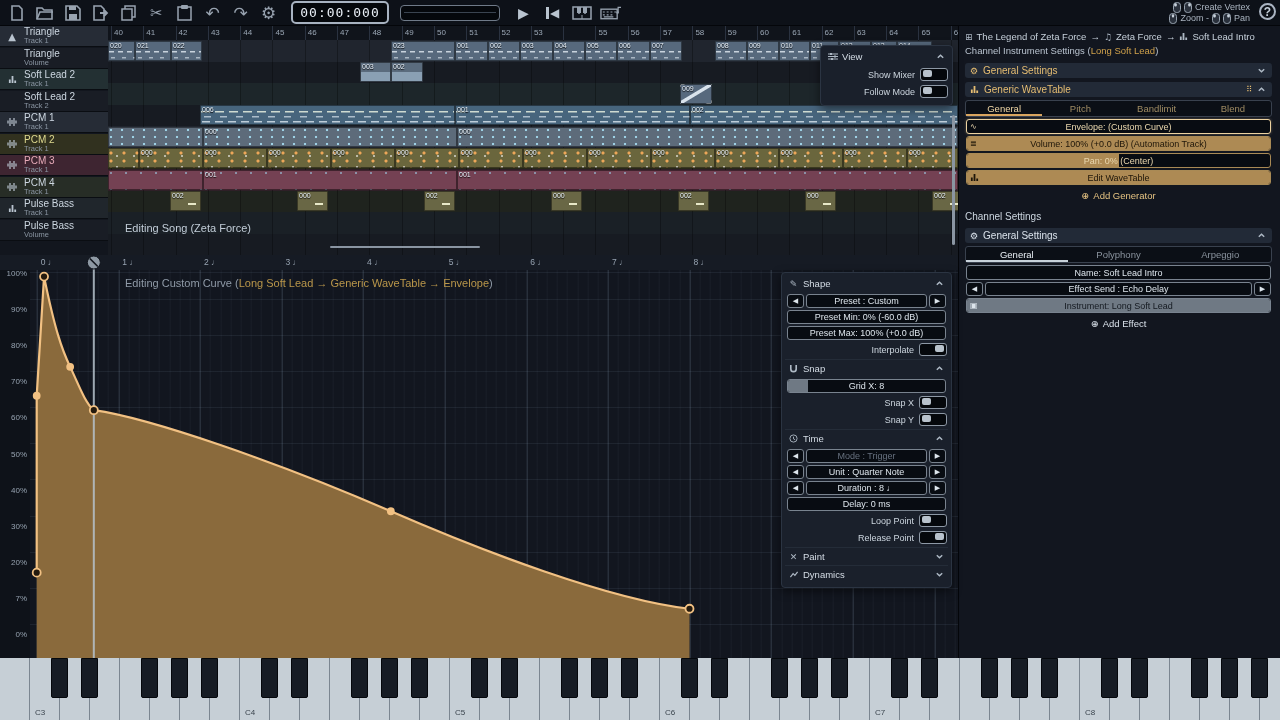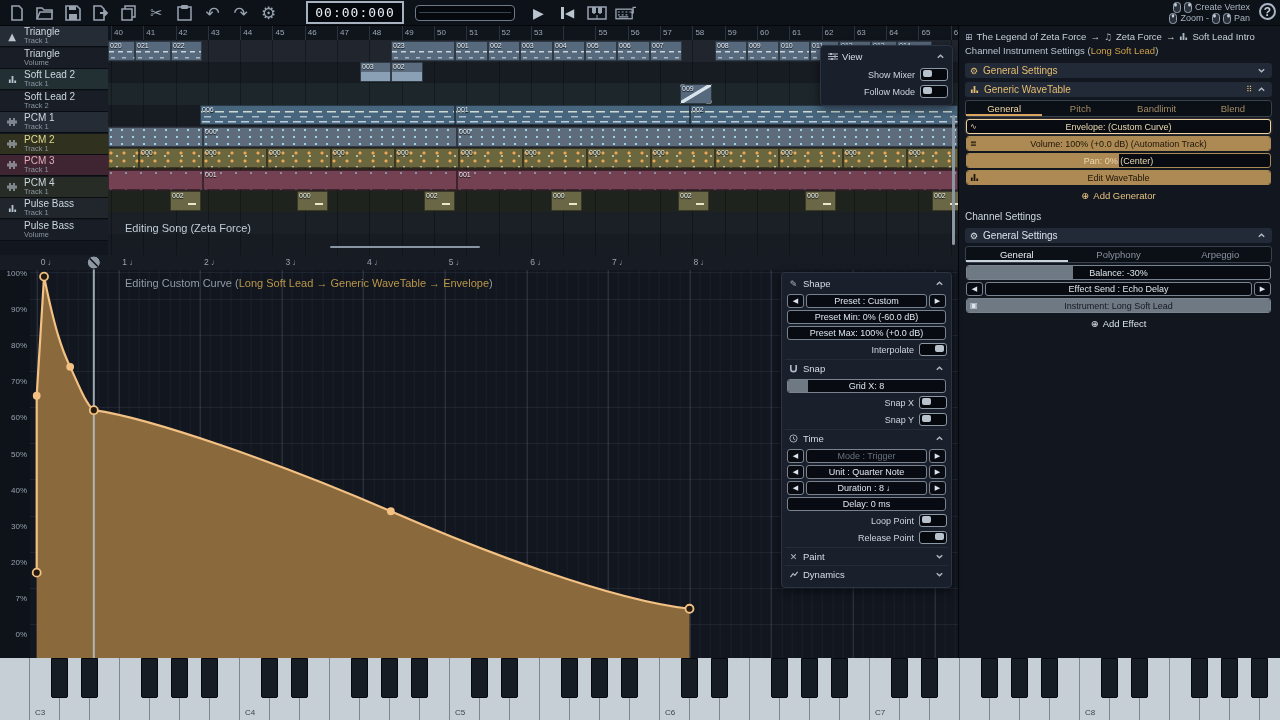--- a/index.html
+++ b/index.html
@@ -7,21 +7,21 @@
        font-family:"Liberation Sans",sans-serif;color:#c9d4de;
        -webkit-font-smoothing:antialiased;}
   #app{position:absolute;inset:0;}
   .icon{font-family:"DejaVu Sans",sans-serif;display:inline-flex;align-items:center;justify-content:center;}
   
   #toolbar{position:absolute;left:0;top:0;width:1280px;height:26px;background:#0d1118;
            border-bottom:1px solid #04060a;display:flex;align-items:center;gap:7px;padding-left:6px;box-sizing:border-box;}
   .tbi{width:21px;height:21px;color:#98a3b0;display:flex;align-items:center;justify-content:center;
        background:none;border:none;padding:0;font-size:15px;font-family:"DejaVu Sans",sans-serif;}
   .tbi svg{display:block;}
-  #time-display{margin-left:20px;width:94px;height:19px;border:2px solid #a7b2c0;border-radius:0;background:#05080c;
+  #time-display{margin-left:5px;width:94px;height:19px;border:2px solid #a7b2c0;border-radius:5px;background:#05080c;
         color:#e8eef5;font-family:"DejaVu Sans Mono",monospace;font-size:13px;display:flex;align-items:center;justify-content:center;letter-spacing:1px;}
   #seek-bar{width:98px;height:14px;border:1px solid #6f7a88;border-radius:4px;background:#05080c;position:relative;margin-left:4px;}
   #seek-bar i{position:absolute;left:3px;right:3px;top:6px;height:1px;background:#3a4450;}
   #transport{display:flex;align-items:center;gap:8px;margin-left:6px;}
   .skip-glyph{border-left:3px solid currentColor;padding-left:1px;font-size:12px;line-height:12px;}
   #hints{position:absolute;right:30px;top:2px;text-align:right;font-size:9px;color:#aab4c0;line-height:11px;}
   #hints .hrow{display:flex;align-items:center;justify-content:flex-end;gap:3px;}
   #help-button{position:absolute;right:4px;top:3px;width:17px;height:17px;border:2px solid #aab4c2;border-radius:50%;
         color:#c6d0da;font-size:12px;font-weight:bold;display:flex;align-items:center;justify-content:center;background:none;padding:0;}
   .mouse-svg{display:block;}
@@ -667,22 +667,21 @@
             <path d="M2 6.5L5 3.5L8 6.5" stroke="currentColor" stroke-width="1.6" fill="none"></path>
           </svg></span>
     </div>
     <div class="tabs g" id="cs-tabs">
         <div class="tab active">General</div>
         <div class="tab">Polyphony</div>
         <div class="tab">Arpeggio</div>
       </div>
     <div class="g" id="cs-rows">
         <div class="prow">
-          <span class="fillbar" style="width: 35%;"></span>
-          <span class="lab">Balance: -30%</span>
+          <span class="lab">Name: Soft Lead Intro</span>
         </div>
         <div class="selrow">
           <span class="arr">◀</span>
           <span class="mid">Effect Send : Echo Delay</span>
           <span class="arr">▶</span>
         </div>
         <div class="prow full">
           <span class="fillbar" style="width: 100%;"></span>
           <span class="licon icon">▣</span>
           <span class="lab">Instrument: Long Soft Lead</span>

